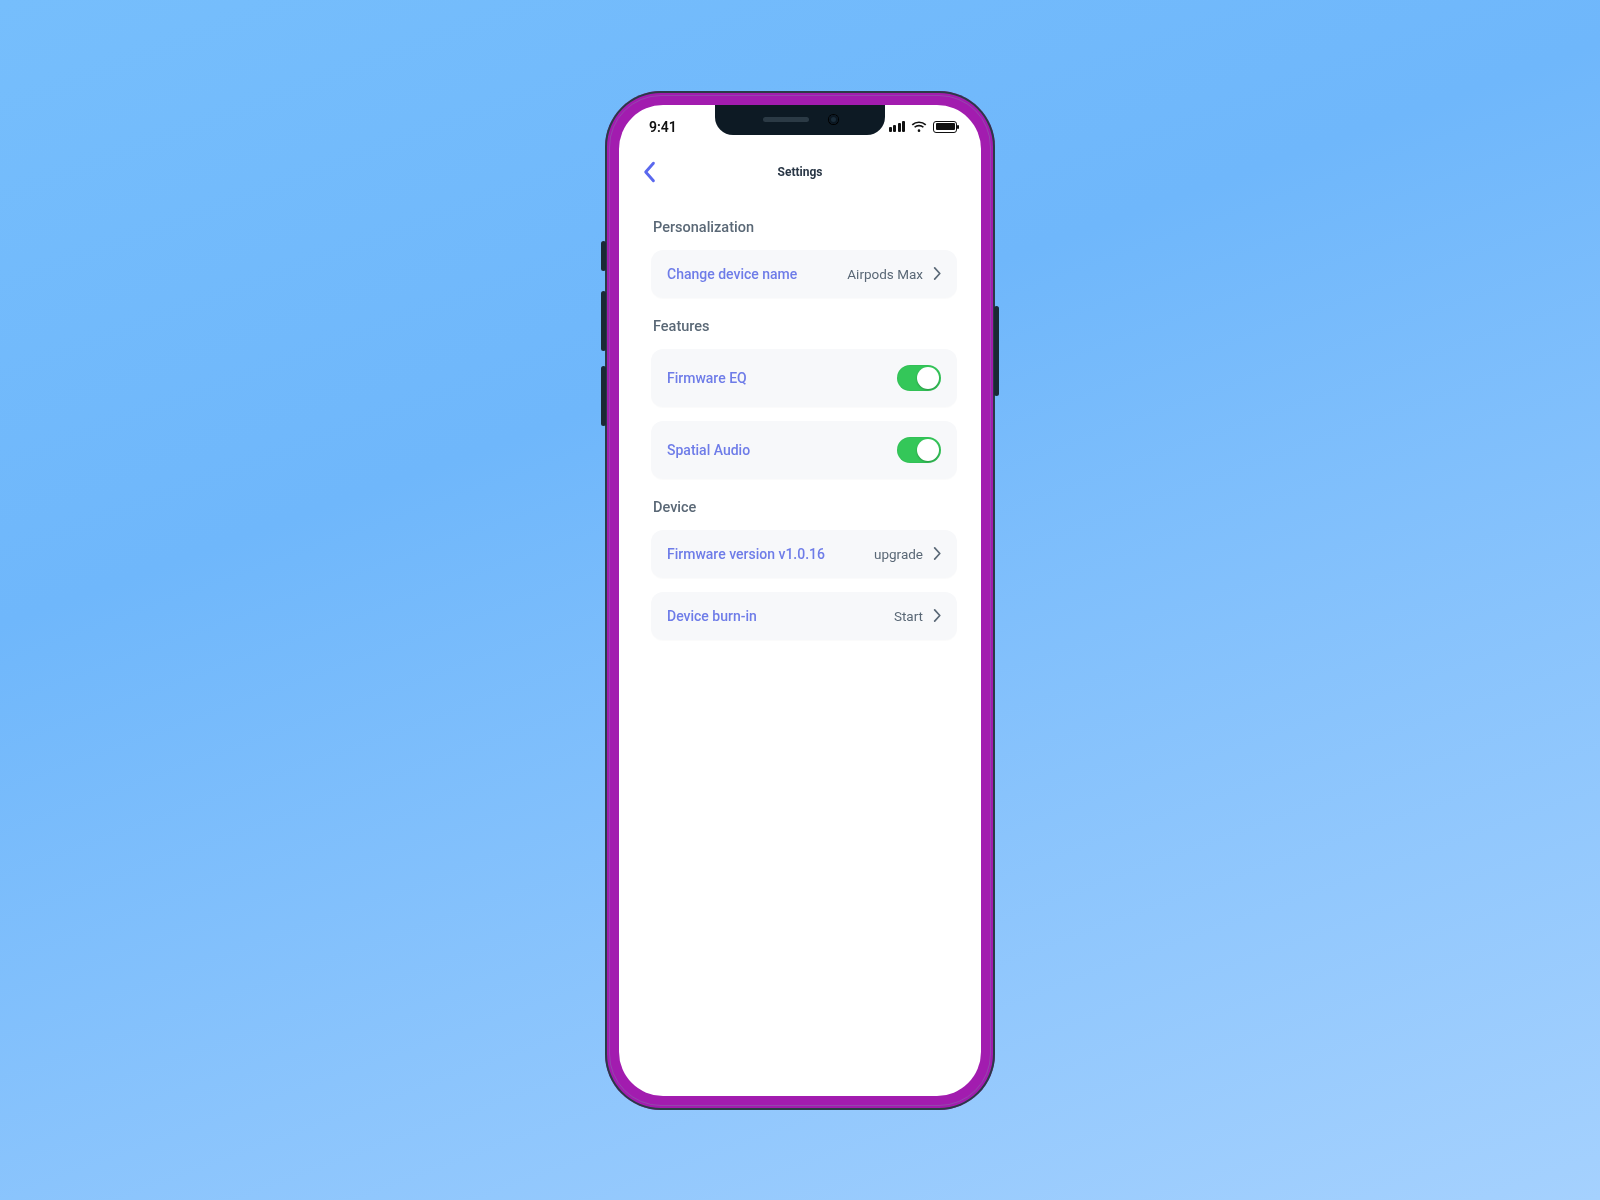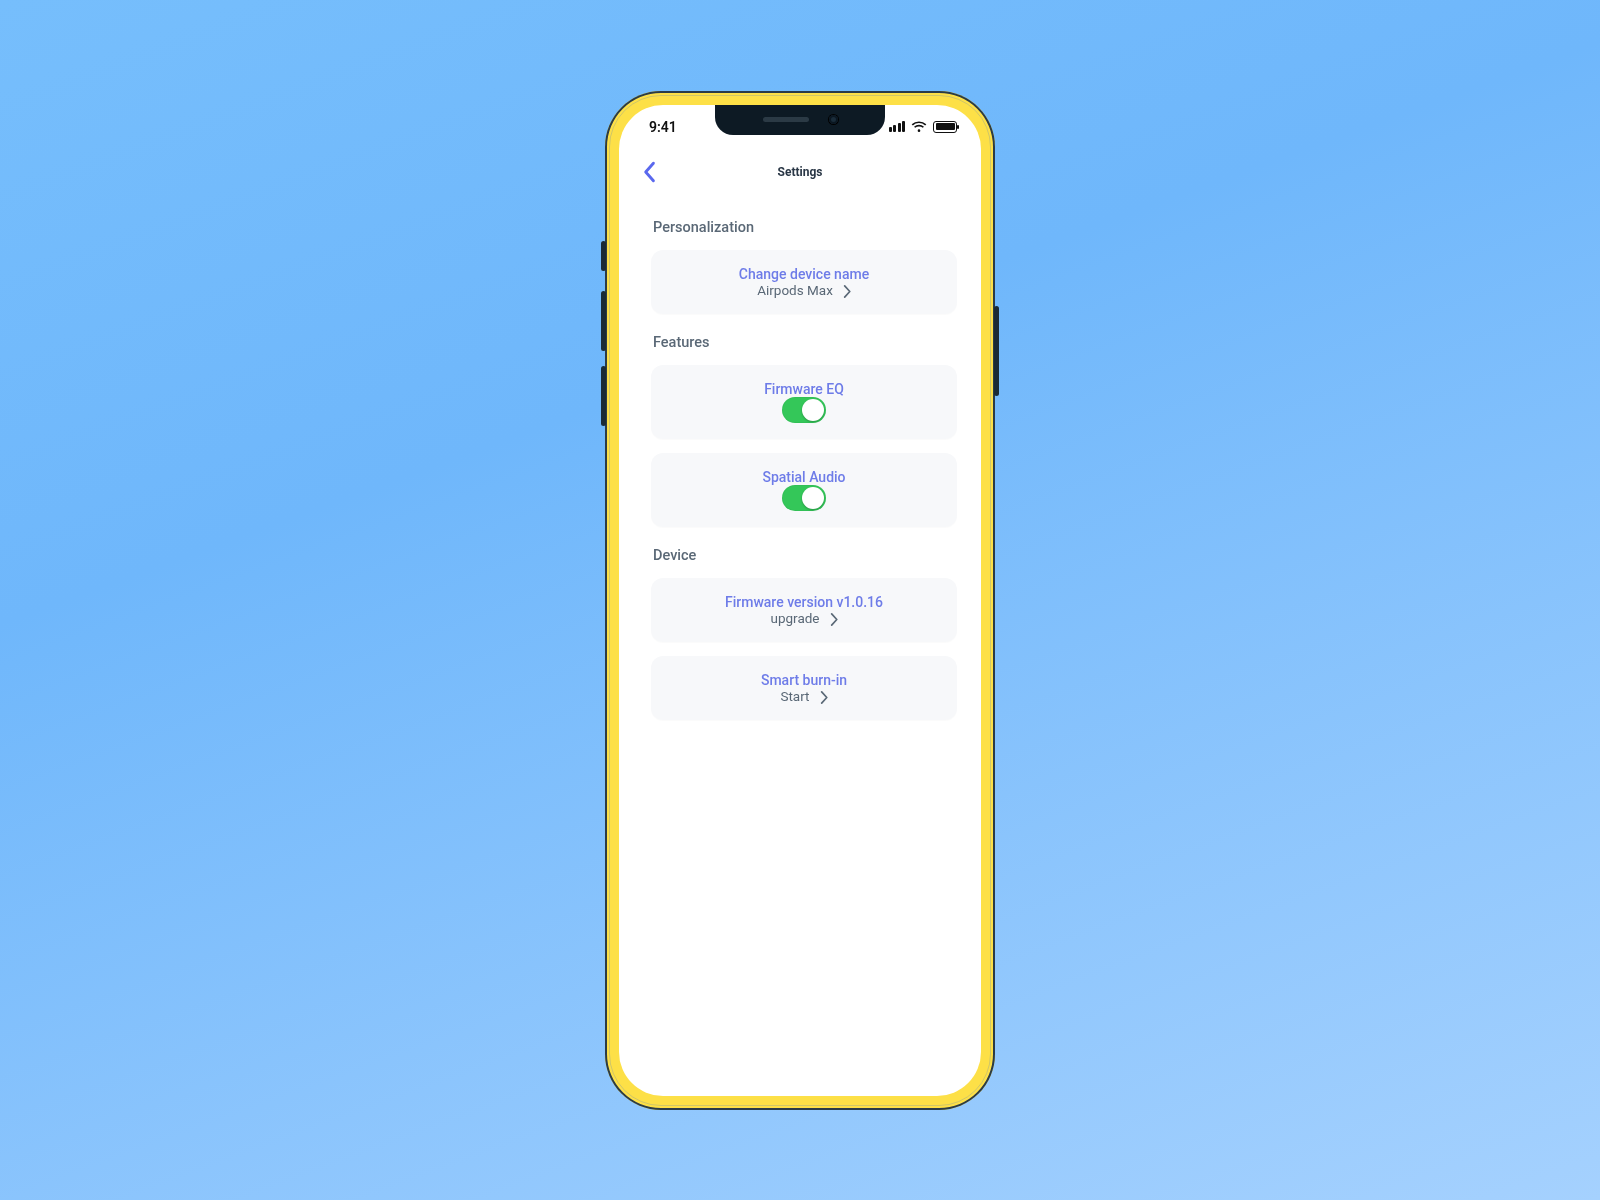--- a/index.html
+++ b/index.html
@@ -14,21 +14,21 @@
   .shadow {
     position: absolute;
     width: 360px; height: 38px;
     background: radial-gradient(ellipse at center, rgba(20,40,70,0.35) 0%, rgba(20,40,70,0.0) 70%);
     bottom: 110px;
     filter: blur(6px);
   }
   .phone {
     position: relative;
     width: 390px; height: 1019px;
-    background: #fde047;
+    background: #a21caf;
     border-radius: 56px;
     padding: 14px;
     box-shadow: inset 0 0 0 2px #2a3b47;
   }
   .phone::before {
     content: "";
     position: absolute;
     inset: 4px;
     border-radius: 52px;
     border: 1px solid rgba(120,150,170,0.35);
@@ -93,25 +93,24 @@
 
   .content { padding: 10px 24px 20px; margin-left: 8px; }
   .section-title { font-size: 14.5px; color: #5a6876; font-weight: 500; margin: 20px 2px 14px; }
   .row {
     background: #f7f8fa;
     border-radius: 12px;
     padding: 16px 16px;
     display: flex; align-items: center; justify-content: space-between;
     margin-bottom: 14px;
     box-shadow: 0 1px 1px rgba(0,0,0,0.02);
-    flex-direction: column;
   }
   .row .label { font-size: 14px; color: #6e7ce8; font-weight: 500; }
   .row .label.danger { color: #ff6531; }
-  .row .trail { display:flex; align-items:flex-end; gap:10px; font-size: 13.5px; color:#5a6876; }
+  .row .trail { display:flex; align-items:center; gap:10px; font-size: 13.5px; color:#5a6876; }
   .chev { color:#5a6876; display:flex; align-items:center; }
 
   .switch {
     width: 44px; height: 26px; border-radius: 13px;
     background: #34c759; position: relative;
     box-shadow: inset 0 0 0 1px rgba(0,0,0,0.03);
   }
   .switch .knob {
     position:absolute; right:2px; top:2px;
     width:22px; height:22px; background:#fff; border-radius:50%;
@@ -195,21 +194,21 @@
         <span class="trail">
           <span>upgrade</span>
           <span class="chev">
               <svg width="8" height="13" viewBox="0 0 8 14">
                 <path d="M1.5 1 L7 7 L1.5 13" fill="none" stroke="#5a6876" stroke-width="1.8" stroke-linecap="round" stroke-linejoin="round"></path>
               </svg>
             </span>
         </span>
       </div>
       <div class="row">
-        <span class="label">Smart burn-in</span>
+        <span class="label">Device burn-in</span>
         <span class="trail">
           <span>Start</span>
           <span class="chev">
               <svg width="8" height="13" viewBox="0 0 8 14">
                 <path d="M1.5 1 L7 7 L1.5 13" fill="none" stroke="#5a6876" stroke-width="1.8" stroke-linecap="round" stroke-linejoin="round"></path>
               </svg>
             </span>
         </span>
       </div>
     </div>

